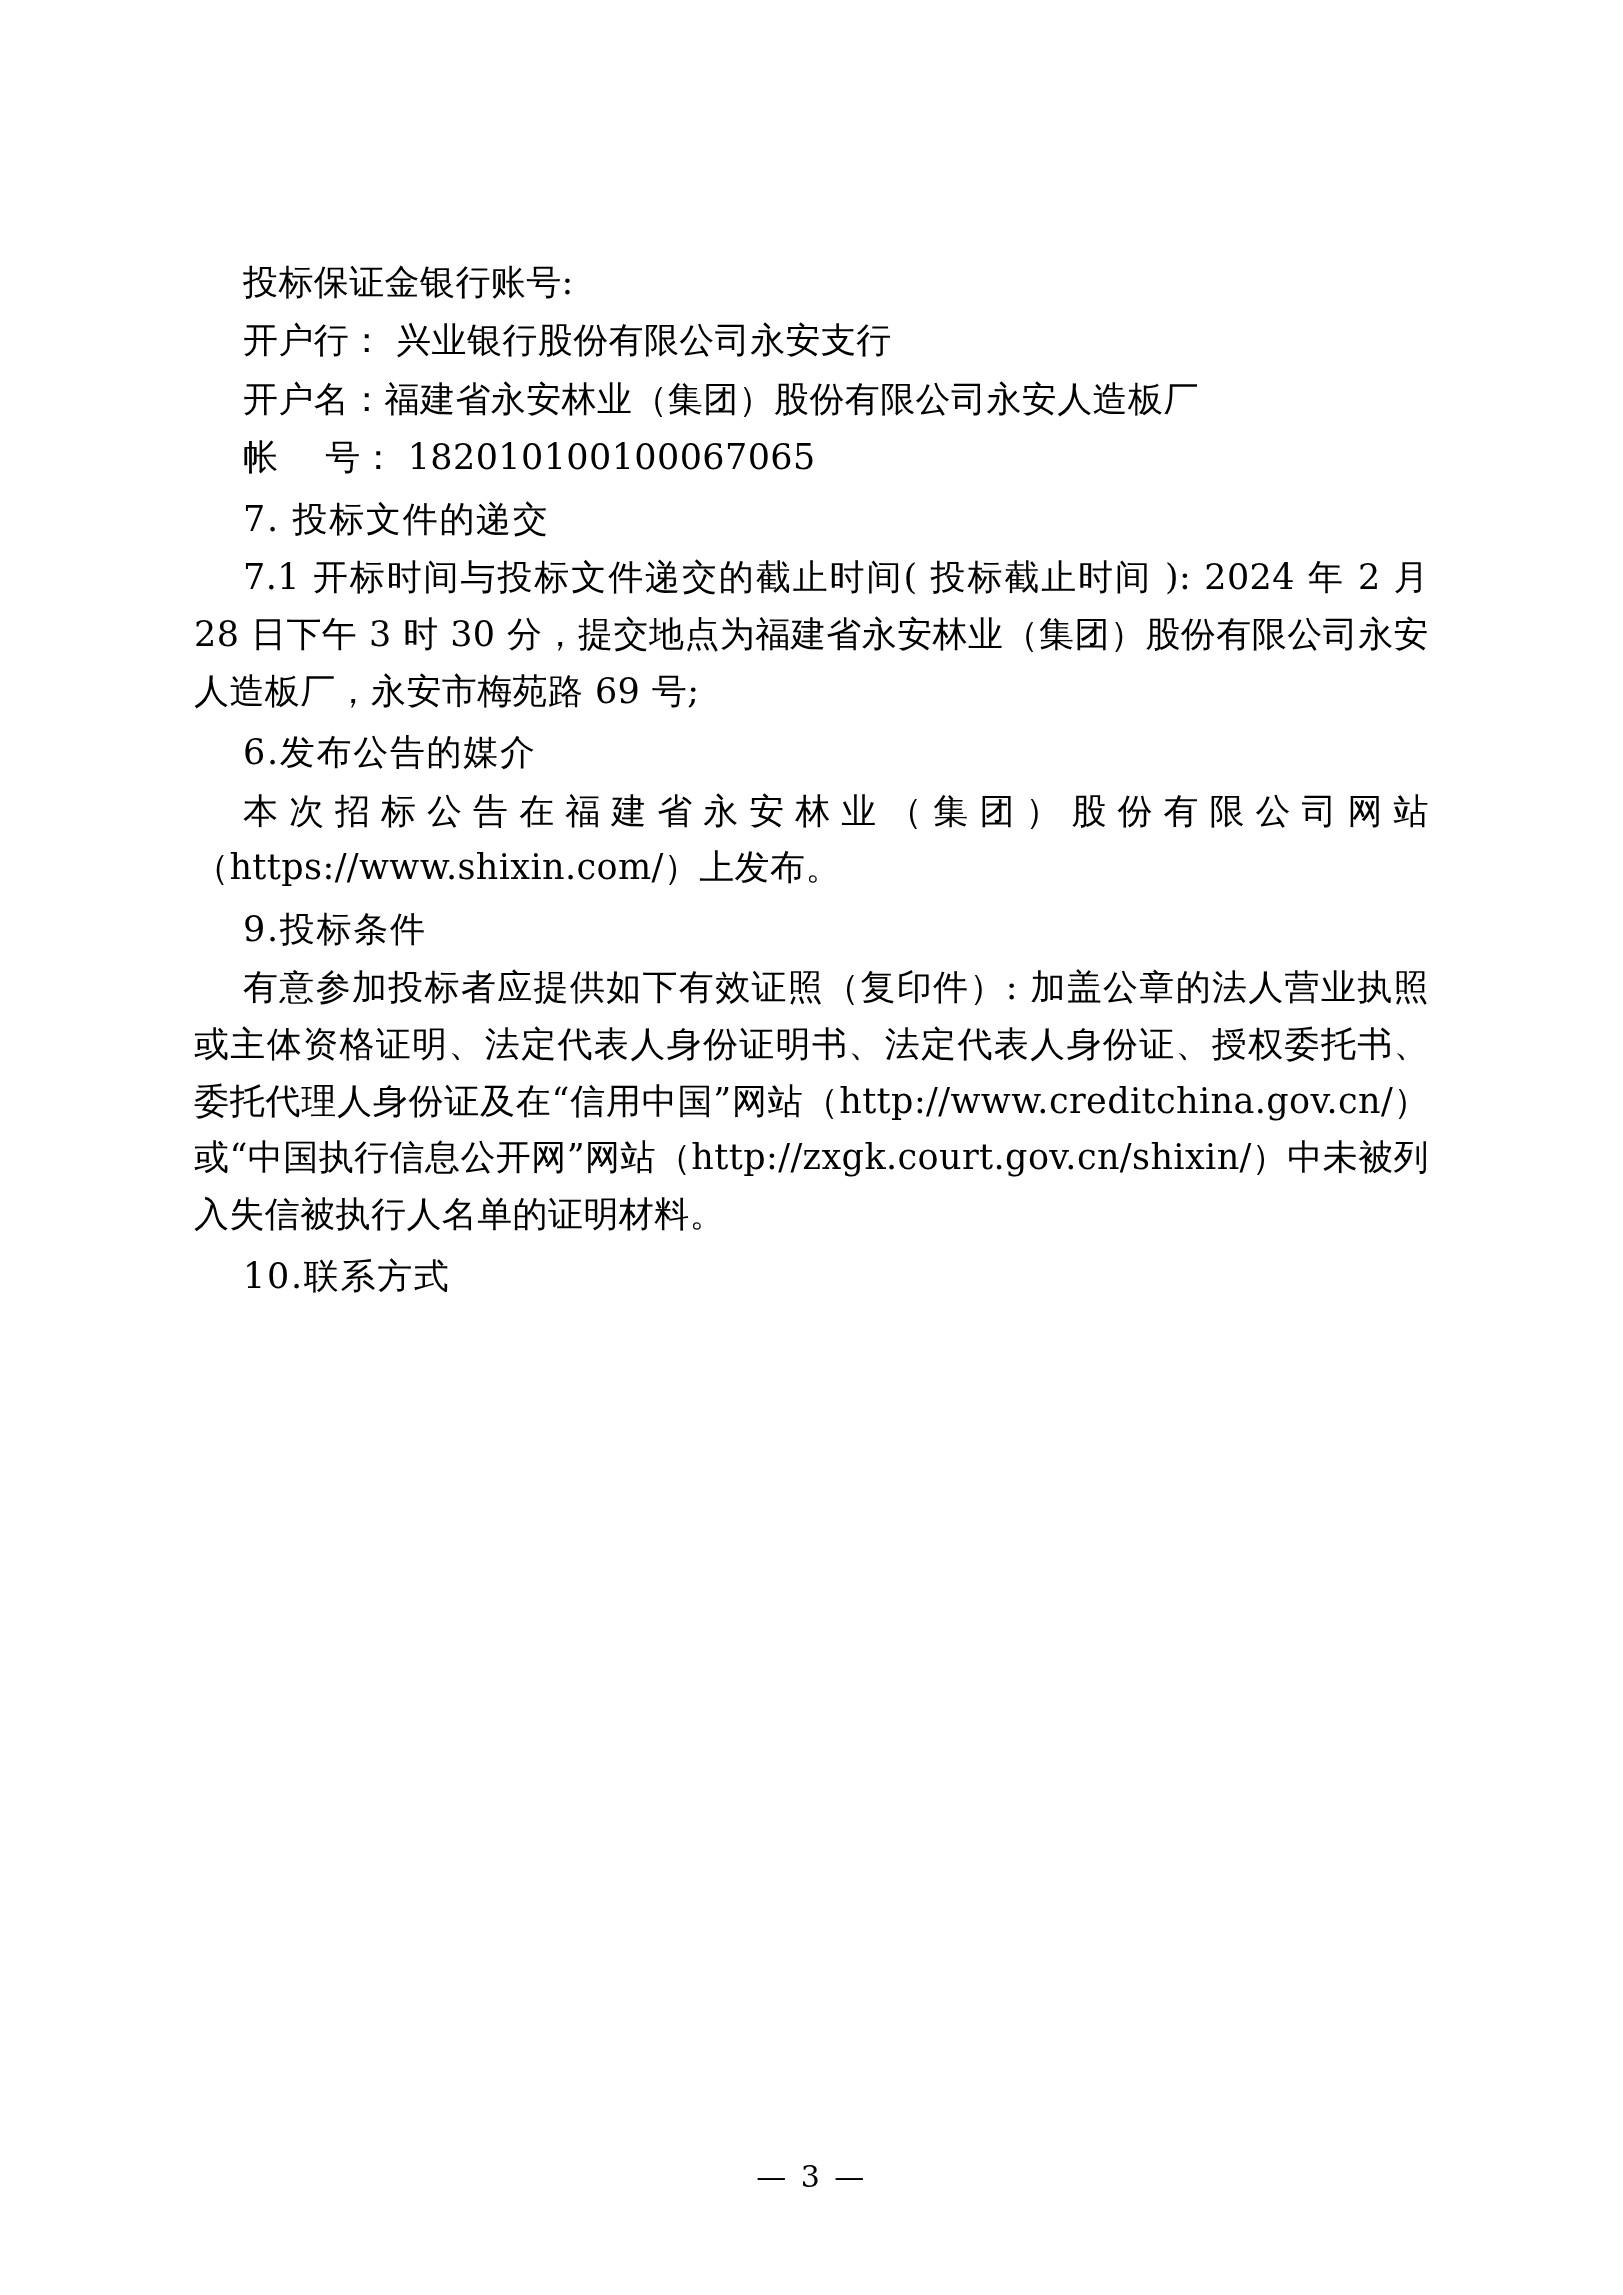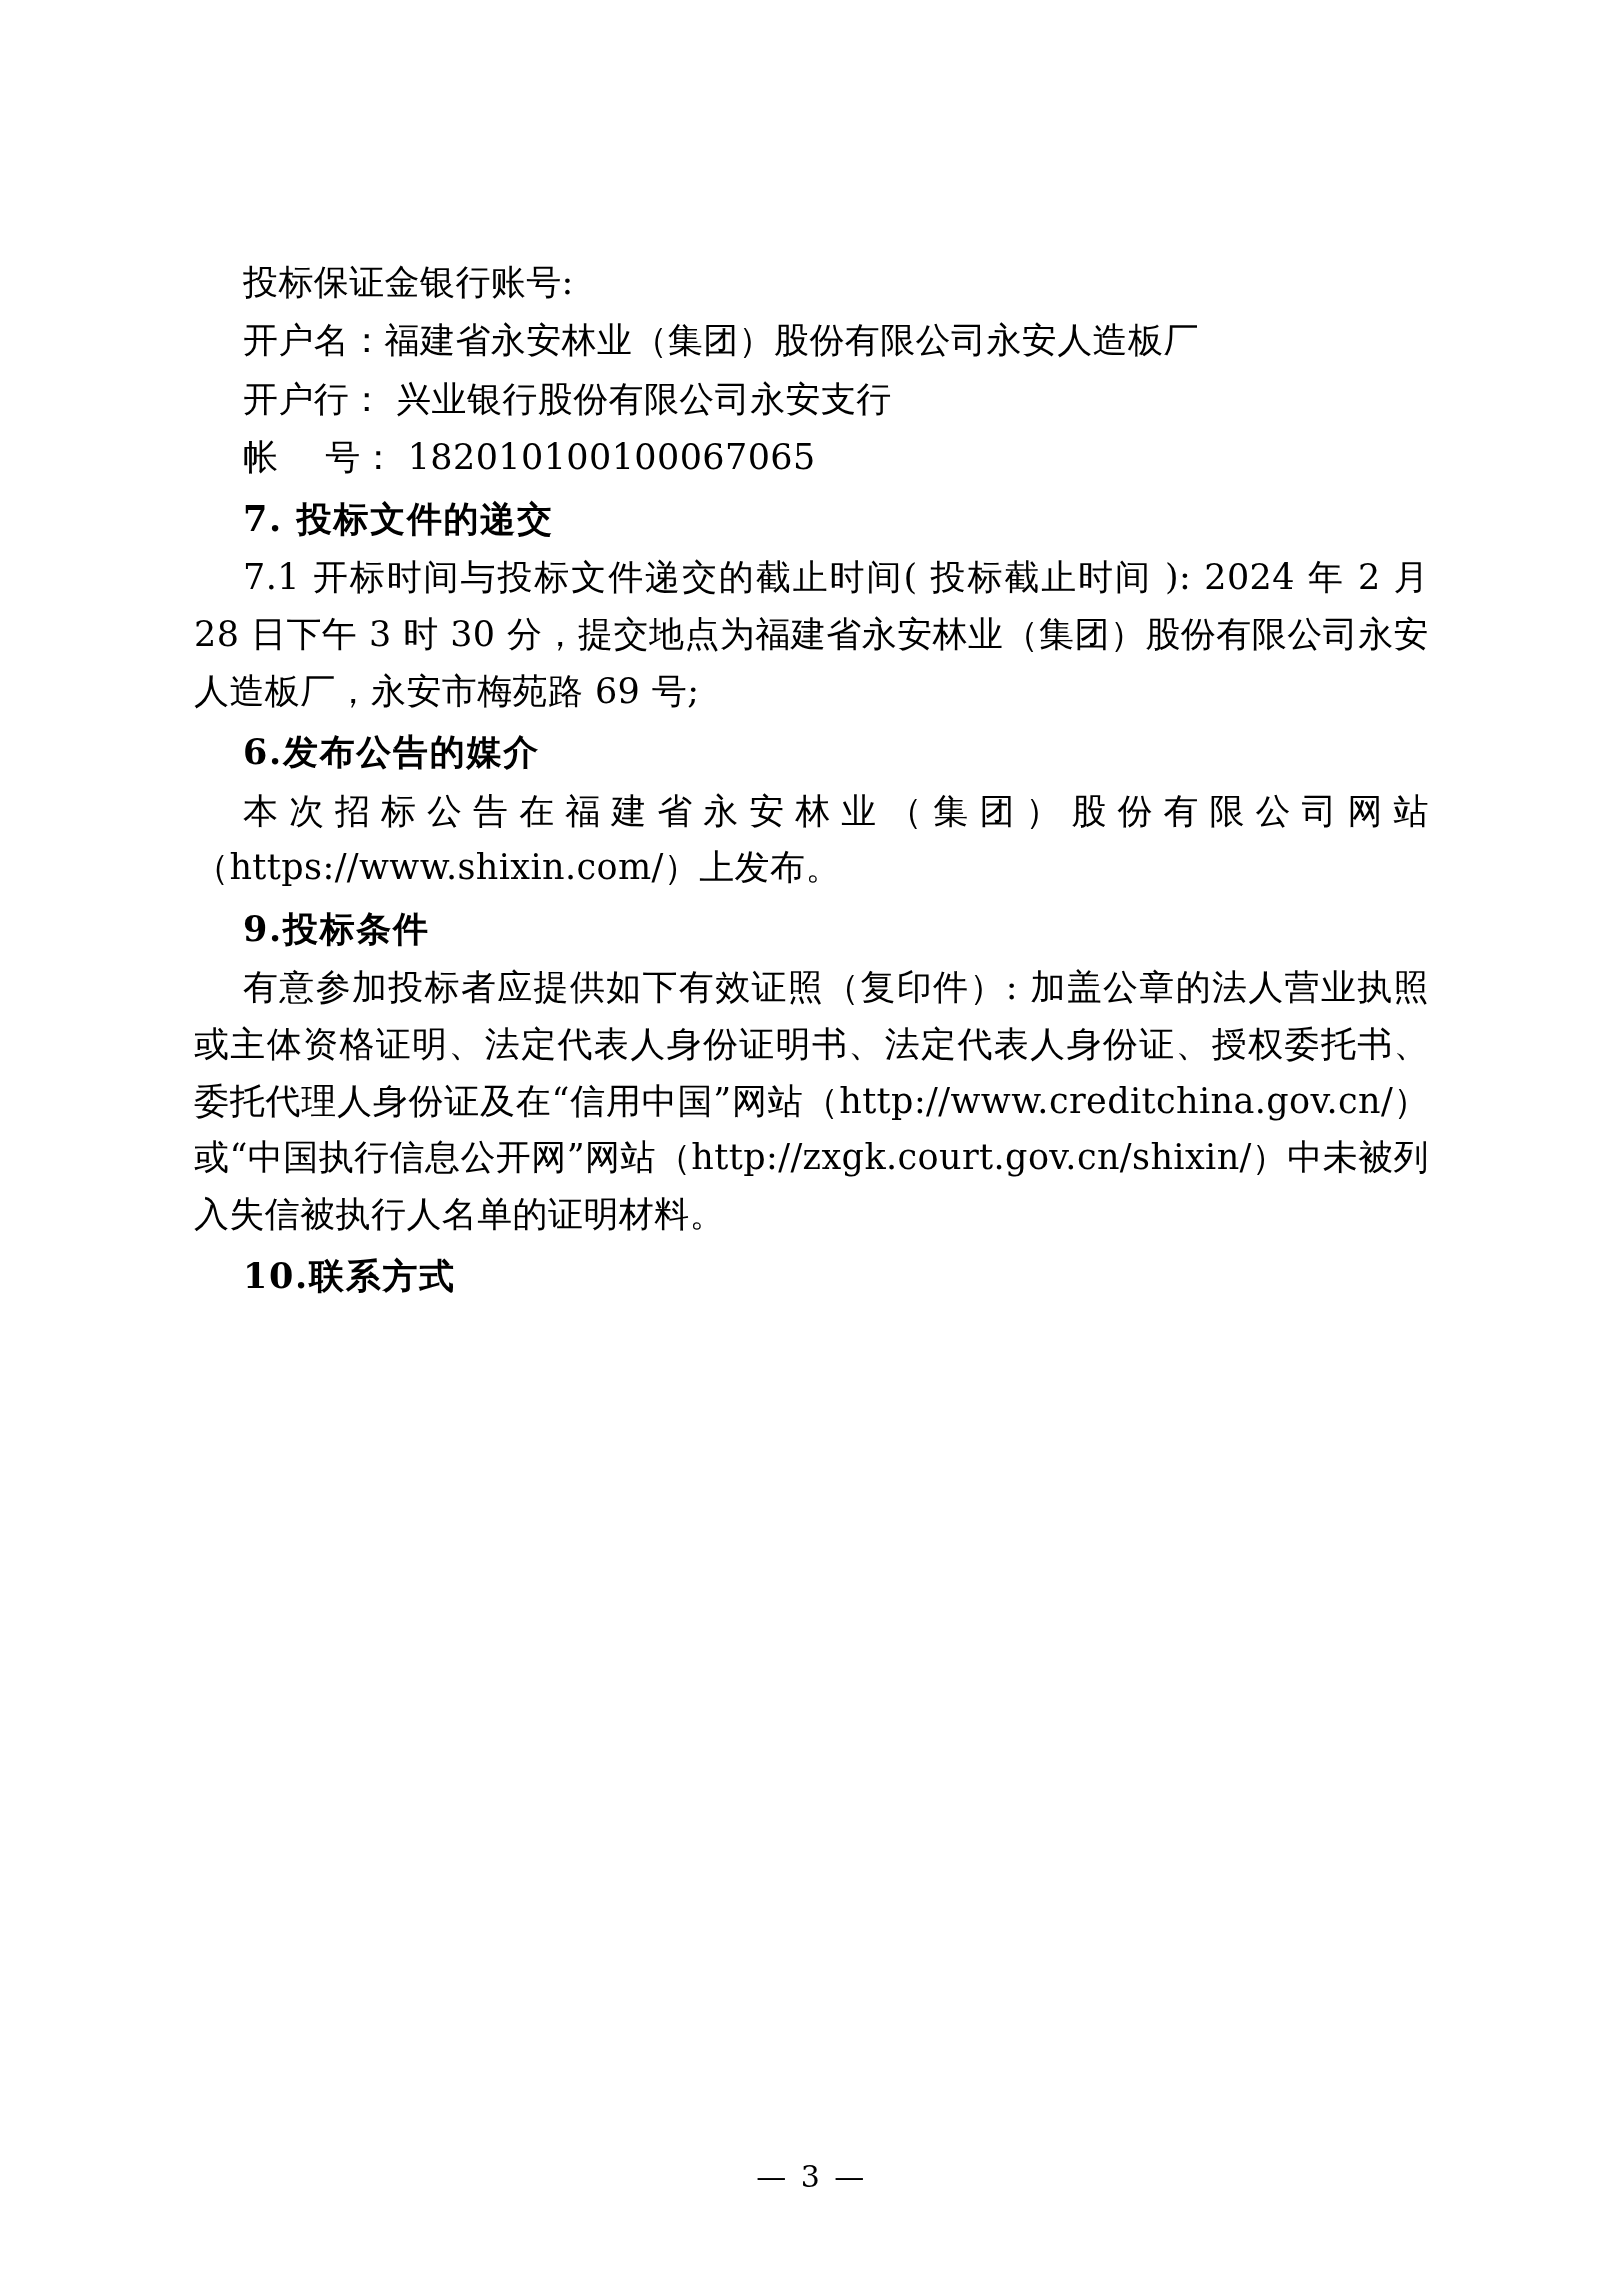--- a/index.html
+++ b/index.html
@@ -30,21 +30,21 @@
     letter-spacing: 0.4px;
   }
   .para {
     margin: 0 0 1.7px 0;
     text-indent: 0;
   }
   .indent1 {
     text-indent: 49px;
   }
   .heading {
-    font-weight: bold;
+    font-weight: normal;
     font-family: "DejaVu Serif", "Liberation Serif", serif;
     text-indent: 49px;
     margin: 5px 0 1.7px 0;
     letter-spacing: 1.7px;
   }
   .footer {
     position: absolute;
     left: 0;
     right: 0;
     bottom: 101px;
@@ -55,23 +55,23 @@
   }
 </style>
 </head>
 <body>
 
 <div class="page">
   <div class="doc-body">
 
     <p class="para indent1">投标保证金银行账号:</p>
 
+    <p class="para indent1">开户行： 兴业银行股份有限公司永安支行</p>
+
     <p class="para indent1">开户名：福建省永安林业（集团）股份有限公司永安人造板厂</p>
-
-    <p class="para indent1">开户行： 兴业银行股份有限公司永安支行</p>
 
     <p class="para indent1">帐　 号： 182010100100067065</p>
 
     <p class="para heading">7. 投标文件的递交</p>
 
     <p class="para indent1">7.1 开标时间与投标文件递交的截止时间( 投标截止时间 ): 2024 年 2 月 28 日下午 3 时 30 分，提交地点为福建省永安林业（集团）股份有限公司永安人造板厂，永安市梅苑路 69 号;</p>
 
 
     <p class="para heading">6.发布公告的媒介</p>
 

